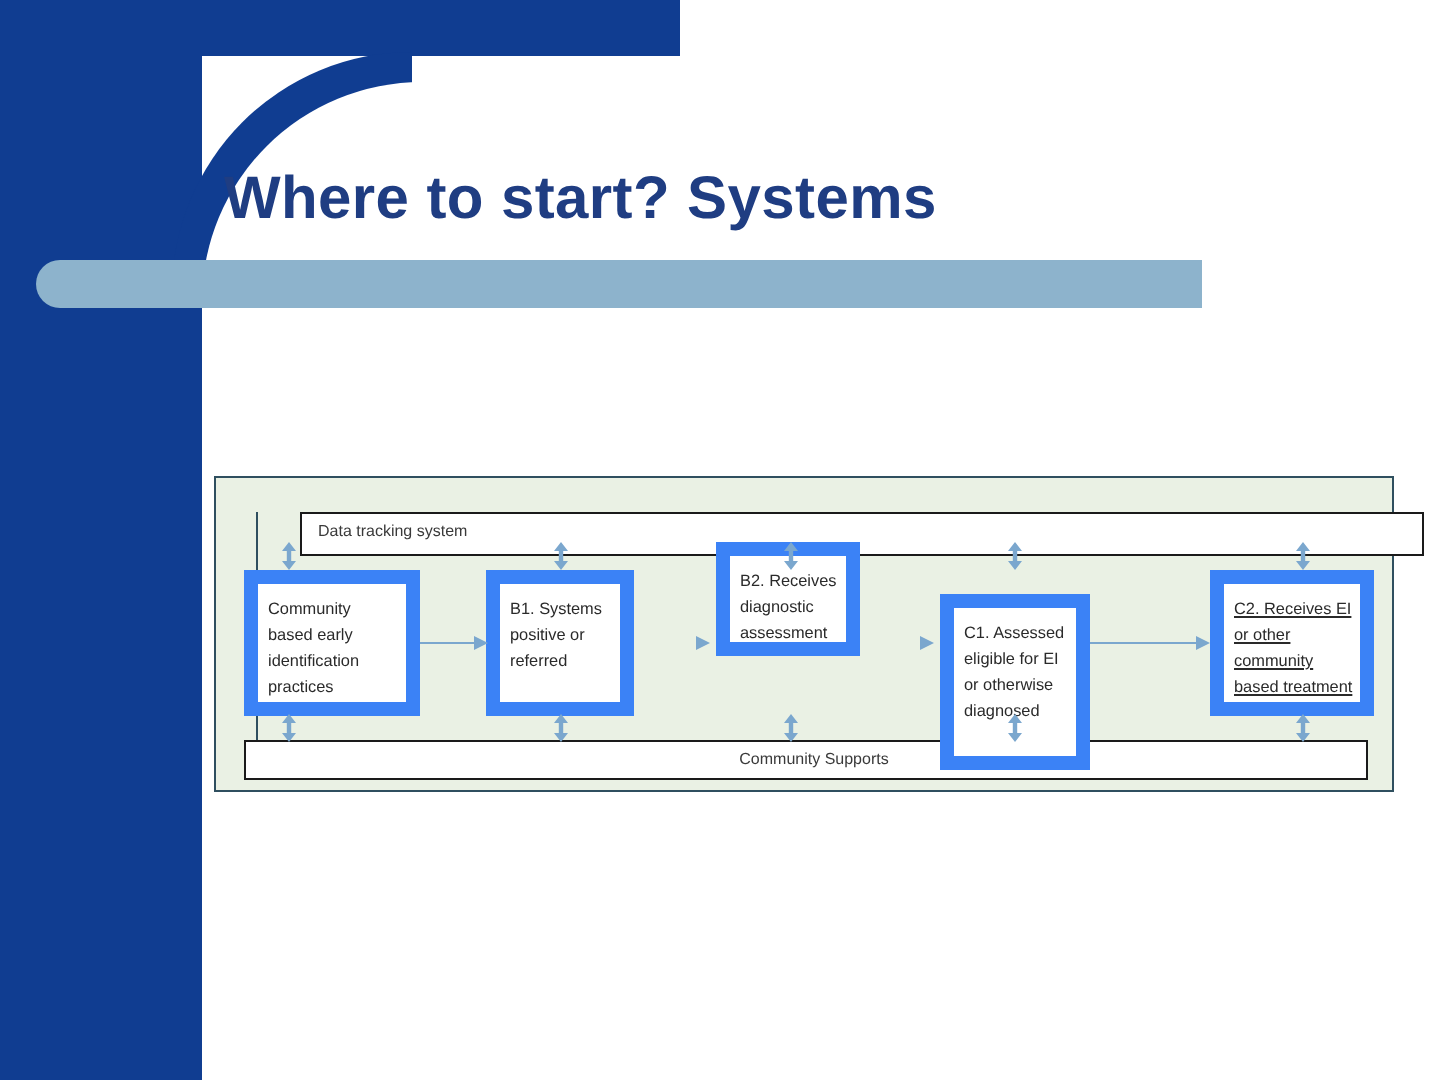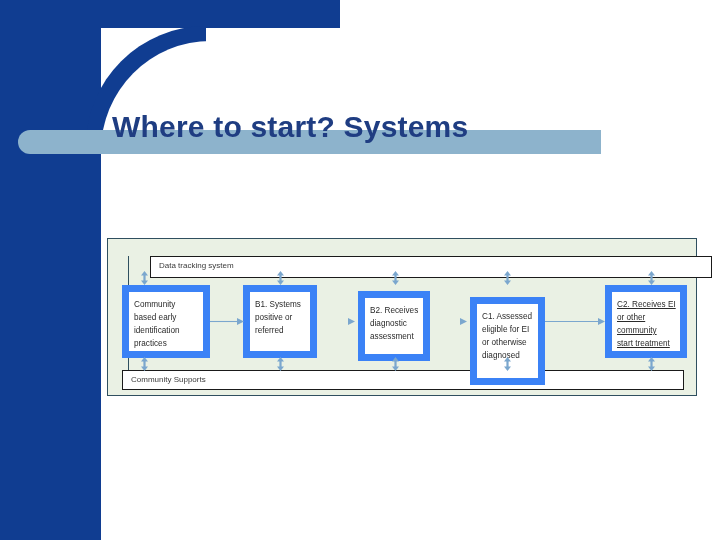--- a/index.html
+++ b/index.html
@@ -76,21 +76,20 @@
     position: absolute;
     left: 112px;
     top: 82px;
     width: 560px;
     font-size: 30px;
     font-weight: bold;
     color: #1f3d82;
     letter-spacing: 0.2px;
     line-height: 36px;
     white-space: nowrap;
-    margin-top: 27px;
   }
 
   
   #diagram {
     position: absolute;
     left: 107px;
     top: 238px;
     width: 590px;
     height: 158px;
     background: #eaf1e4;
@@ -103,21 +102,21 @@
     background: #ffffff;
     border: 1px solid #1a1a1a;
     box-sizing: border-box;
     width: 562px;
     font-size: 8px;
     color: #3a3a3a;
     padding: 3px 0 0 8px;
     line-height: 11px;
   }
   .band-top { top: 17px; height: 22px; margin-left: 28px; }
-  .band-bottom { top: 131px; height: 20px; }
+  .band-bottom { top: 131px; height: 20px; text-align: center; }
 
   .vline {
     position: absolute;
     left: 20px;
     top: 17px;
     width: 1px;
     height: 134px;
     background: #2f4f5f;
   }
 
@@ -185,38 +184,38 @@
       <span class="ln">identification</span>
       <span class="ln">practices</span>
     </div>
 
     <div class="node" style="left:135px; top:46px; width:74px; height:73px;">
       <span class="ln">B1. Systems</span>
       <span class="ln">positive or</span>
       <span class="ln">referred</span>
     </div>
 
-    <div class="node" style="left:250px; top:52px; width:72px; height:70px;">
+    <div class="node" style="left:250px; top:32px; width:72px; height:57px;">
       <span class="ln">B2. Receives</span>
       <span class="ln">diagnostic</span>
       <span class="ln">assessment</span>
     </div>
 
     <div class="node" style="left:362px; top:58px; width:75px; height:88px;">
       <span class="ln">C1. Assessed</span>
       <span class="ln">eligible for EI</span>
       <span class="ln">or otherwise</span>
       <span class="ln">diagnosed</span>
     </div>
 
     <div class="node" style="left:497px; top:46px; width:82px; height:73px;text-decoration:underline;">
       <span class="ln">C2. Receives EI</span>
       <span class="ln">or other</span>
       <span class="ln">community</span>
-      <span class="ln">start treatment</span>
+      <span class="ln">based treatment</span>
     </div>
 
     <div class="vdbl" style="left:32px; top:32px;">
       <svg width="9" height="14" viewBox="0 0 9 14">
           <path d="M4.5 0 L8 4.5 L5.6 4.5 L5.6 9.5 L8 9.5 L4.5 14 L1 9.5 L3.4 9.5 L3.4 4.5 L1 4.5 Z" fill="#7ba7ce"></path>
         </svg>
     </div>
     <div class="vdbl" style="left:168px; top:32px;">
       <svg width="9" height="14" viewBox="0 0 9 14">
           <path d="M4.5 0 L8 4.5 L5.6 4.5 L5.6 9.5 L8 9.5 L4.5 14 L1 9.5 L3.4 9.5 L3.4 4.5 L1 4.5 Z" fill="#7ba7ce"></path>

